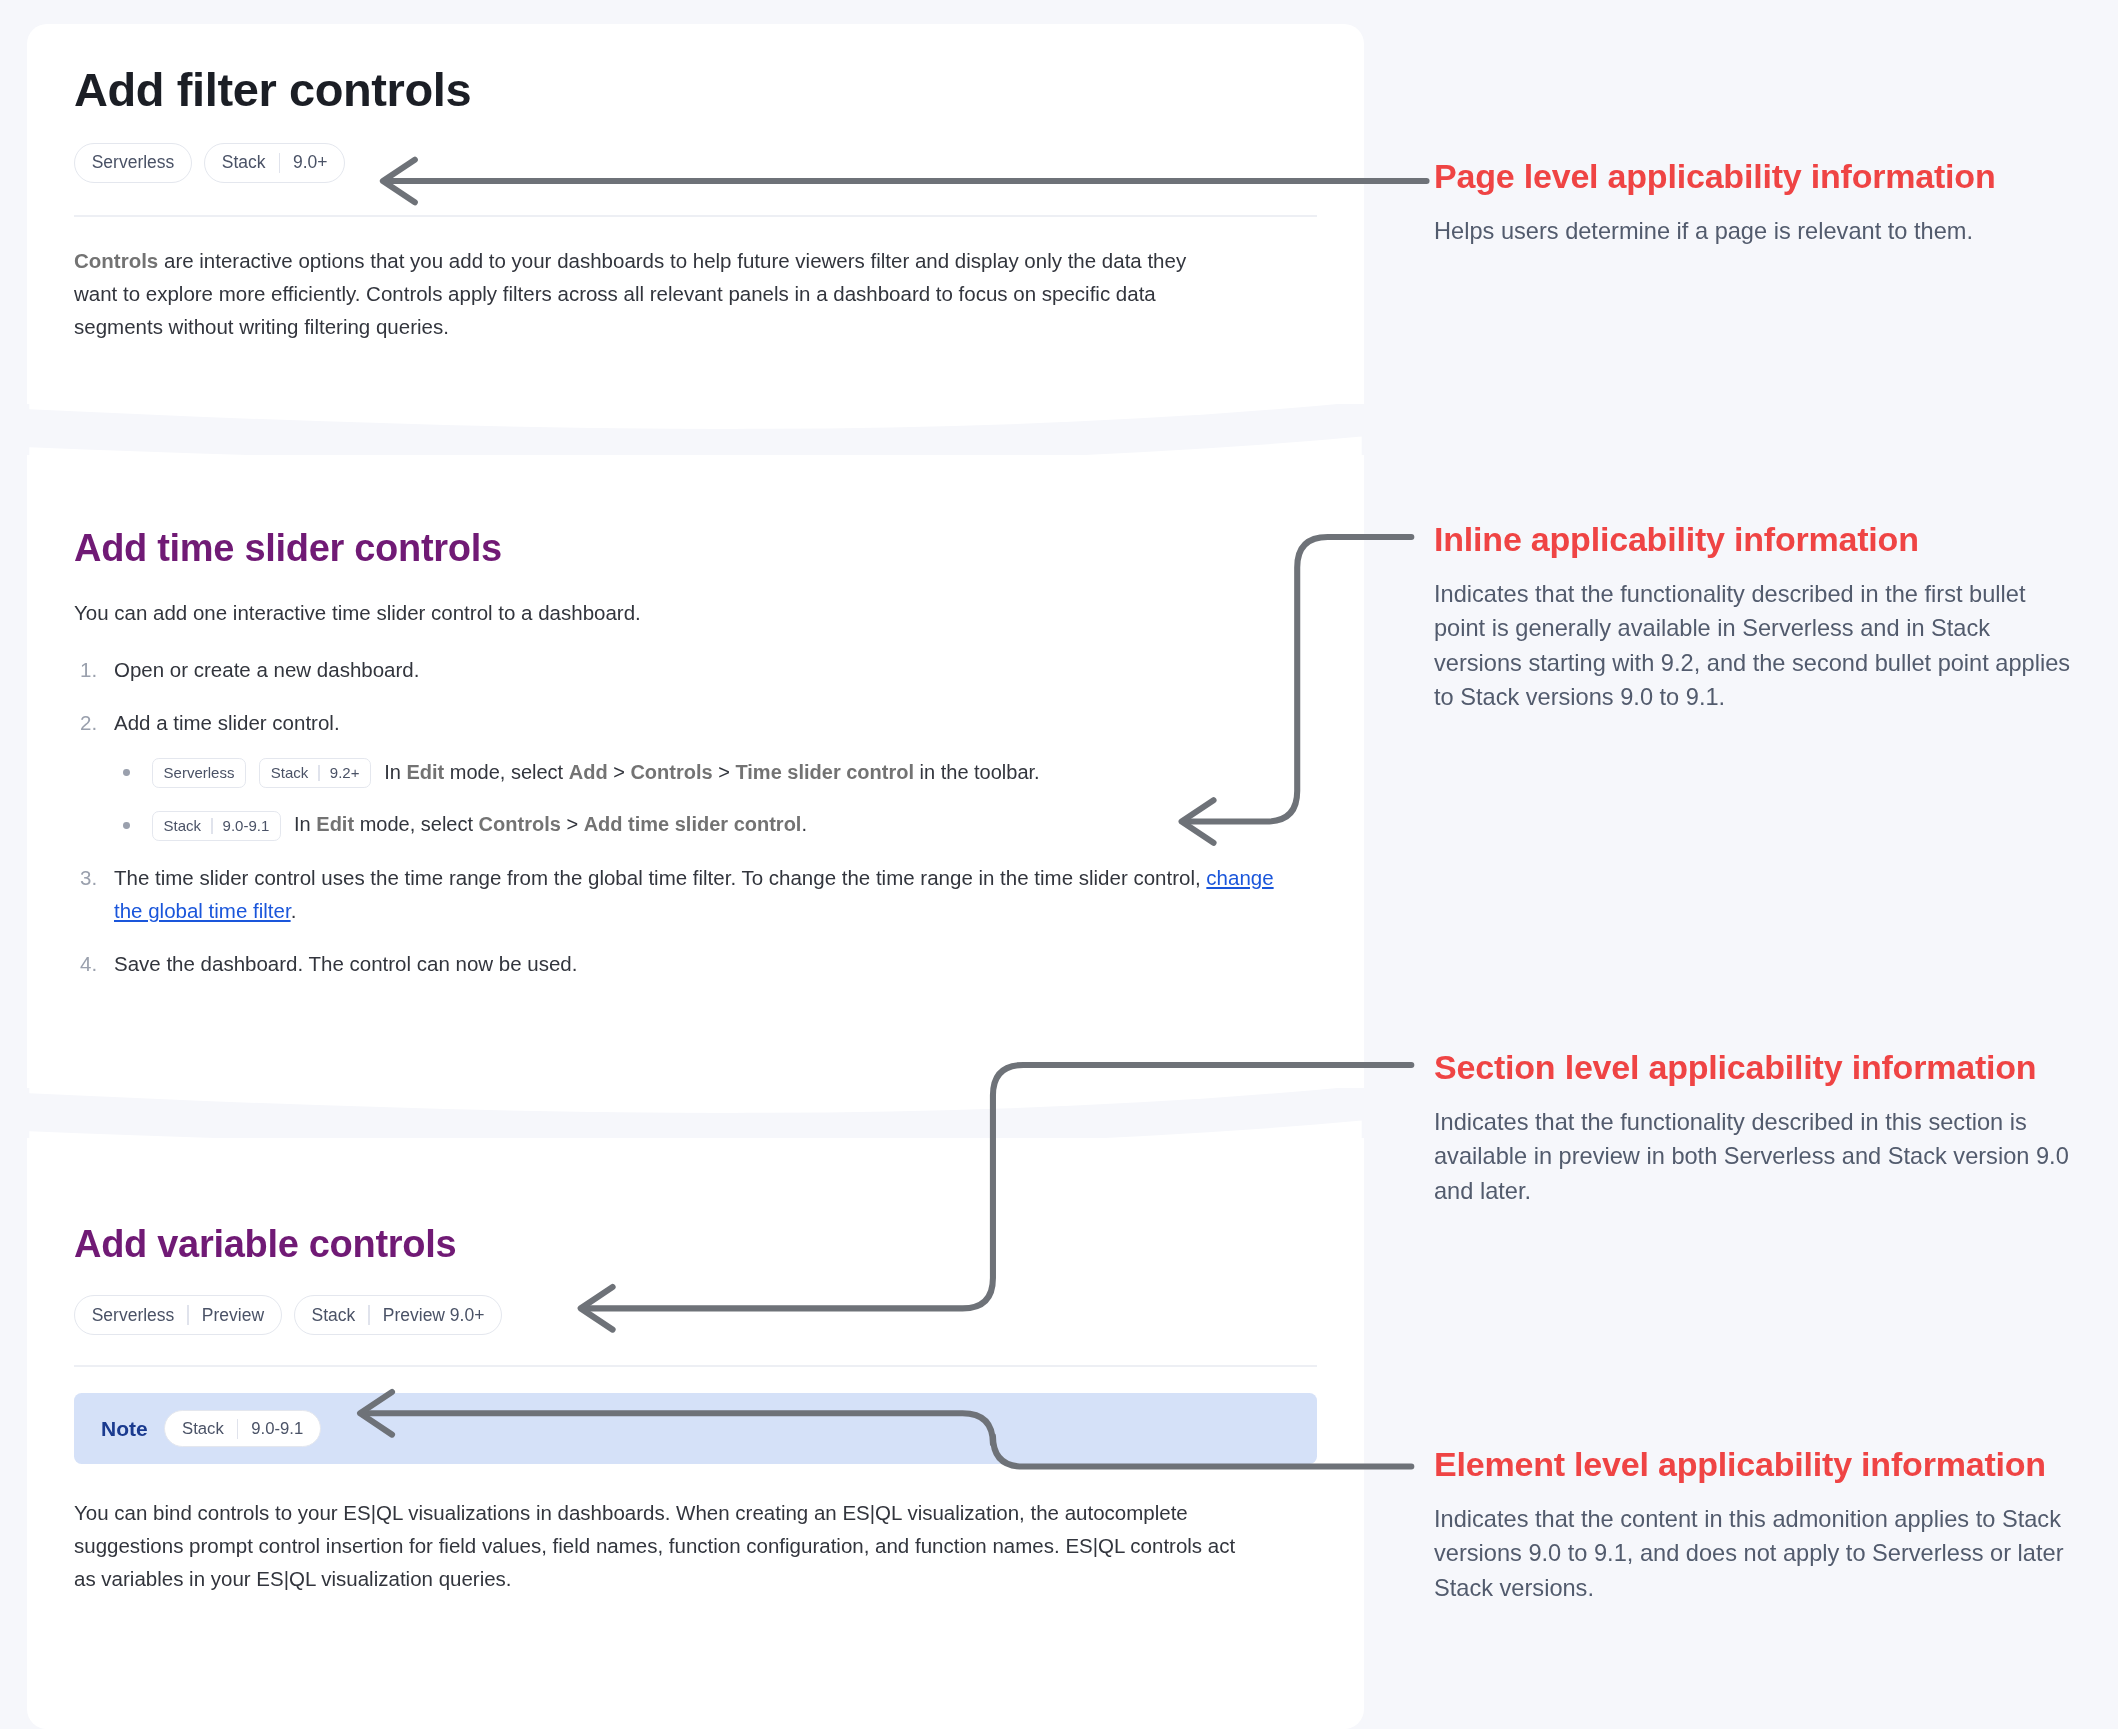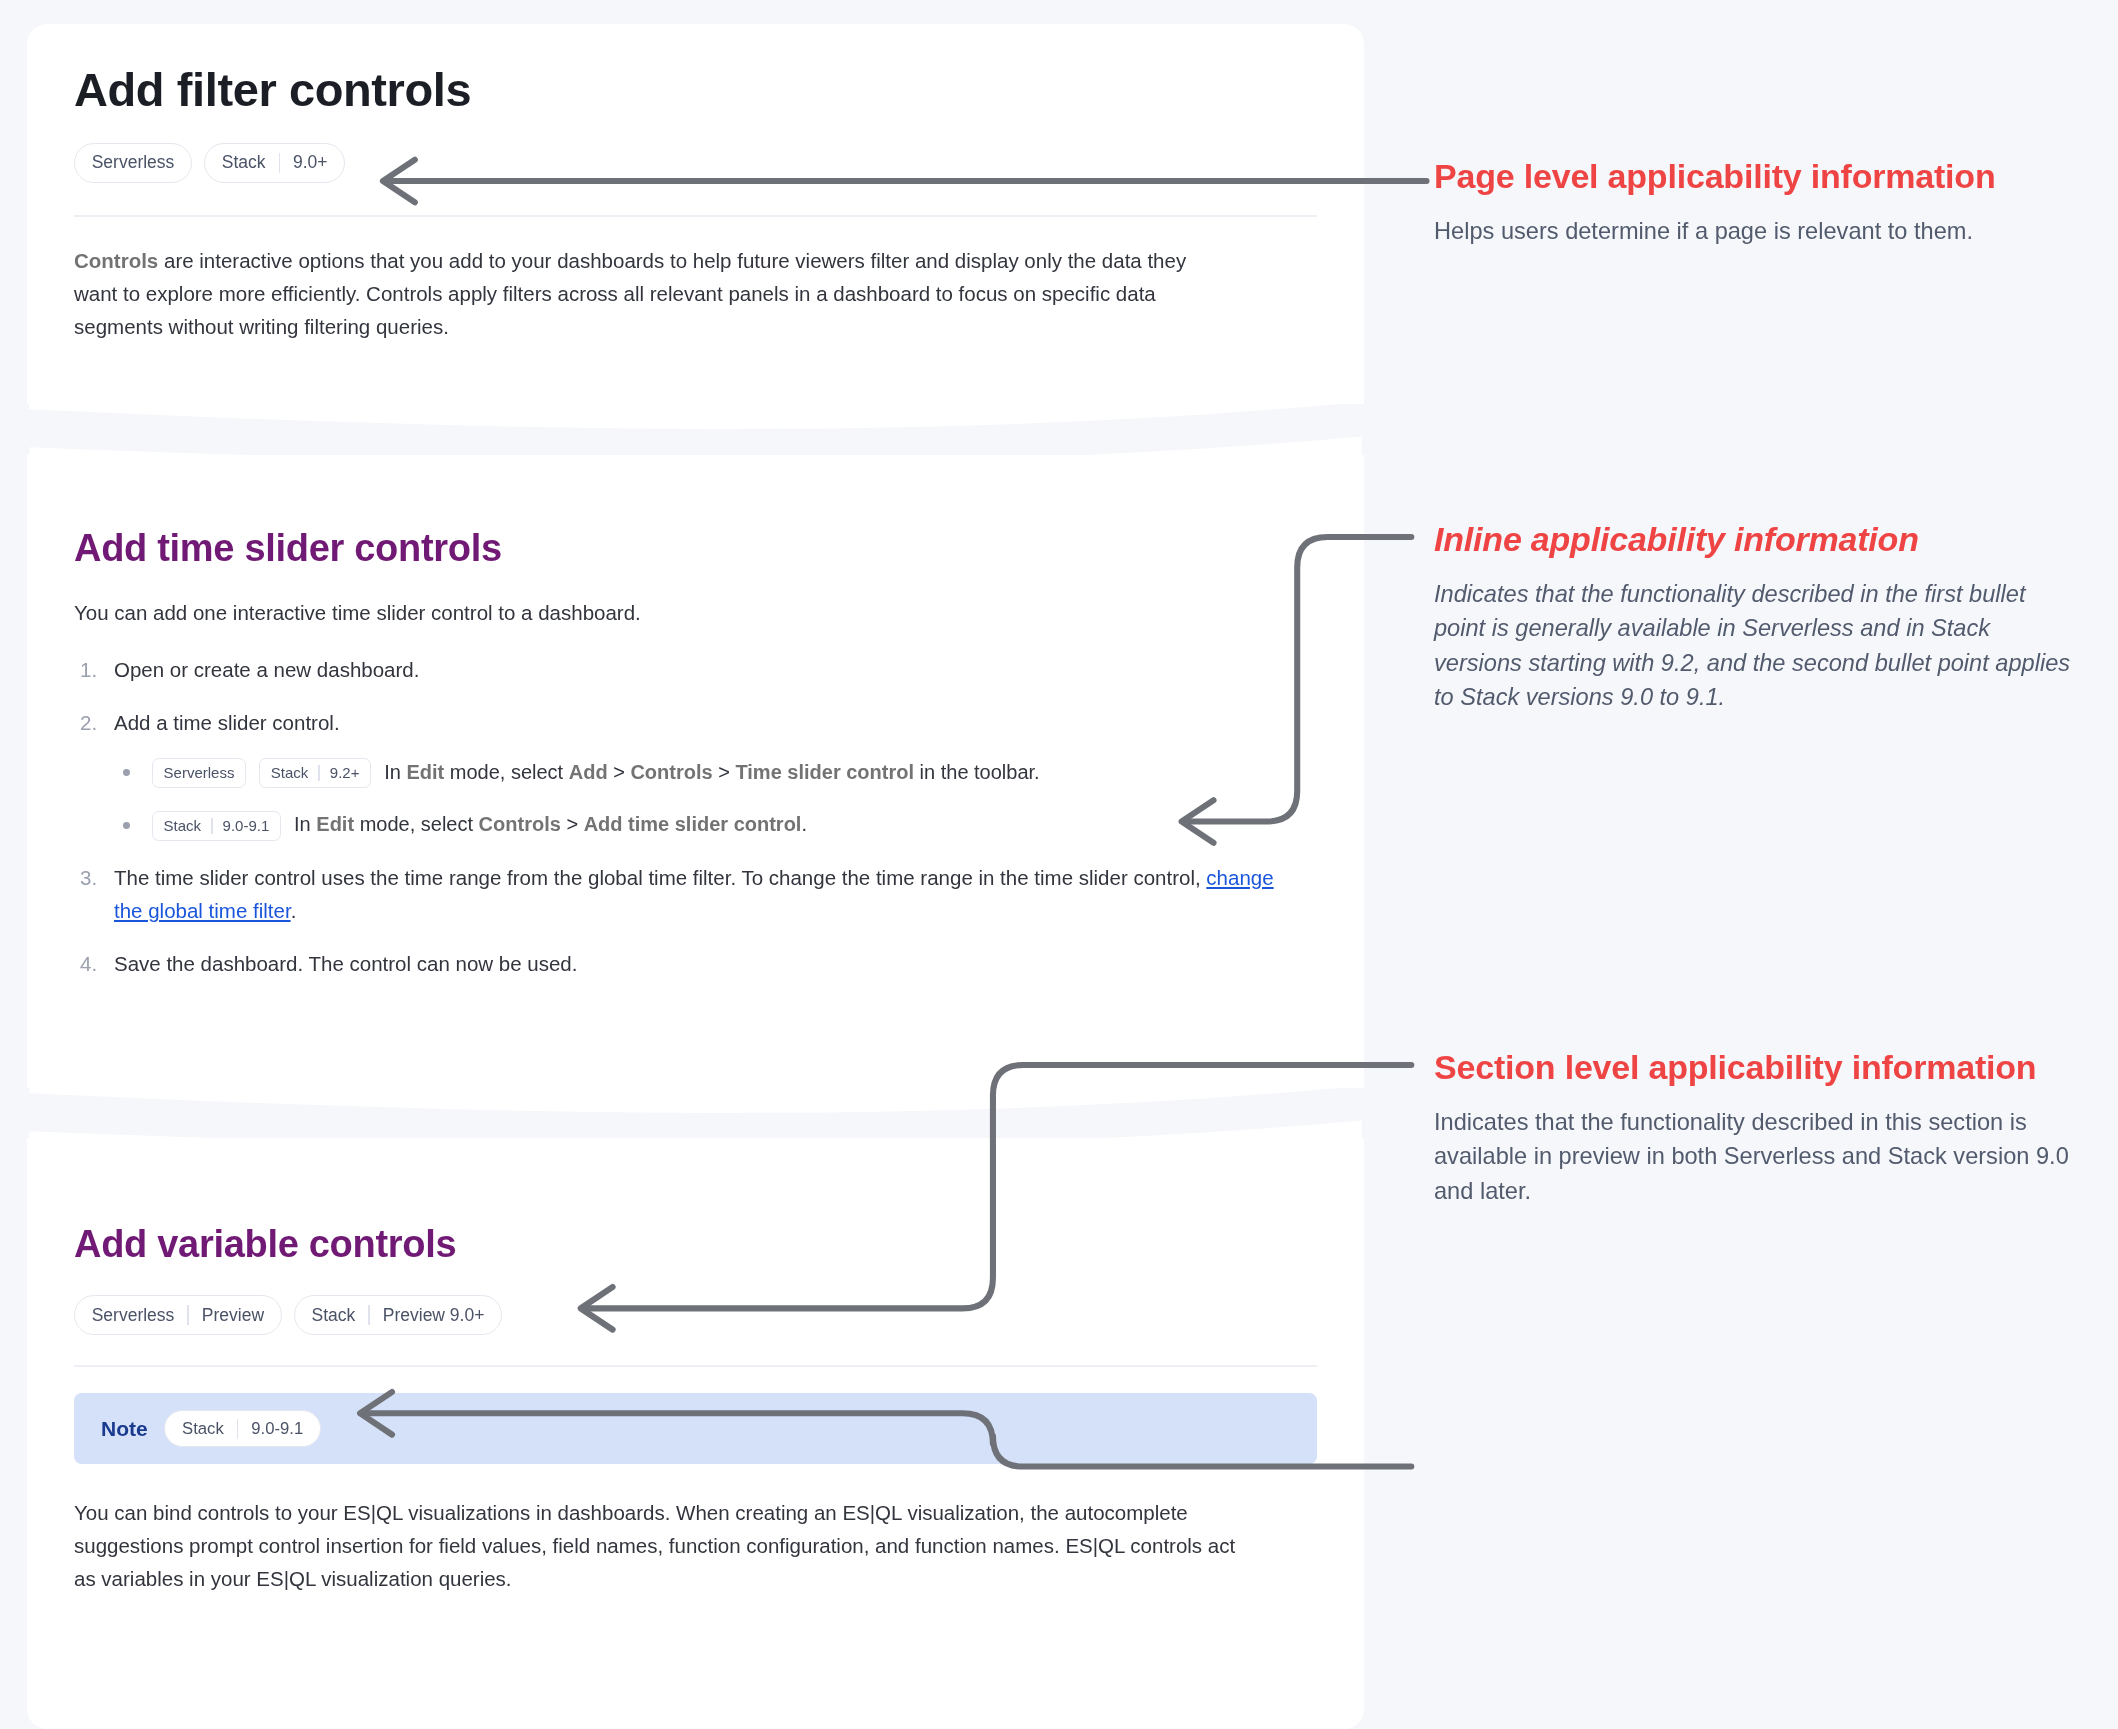--- a/index.html
+++ b/index.html
@@ -249,21 +249,21 @@
     letter-spacing: -0.2px;
   }
   .anno-body {
     margin-top: 16.7px;
     font-size: 23.6px;
     line-height: 1.45;
     color: #525b6d;
   }
 
   .anno-1 { top: 156px; }
-  .anno-2 { top: 519px; font-style: italic; }
+  .anno-2 { top: 519px; }
   .anno-3 { top: 1047px; }
   .anno-4 { top: 1444px; }
 
   
   #connectors {
     position: absolute;
     left: 0; top: 0;
     width: 2119px;
     height: 1729px;
     pointer-events: none;
@@ -400,20 +400,24 @@
   <div class="anno anno-2">
     <div class="anno-title">Inline applicability information</div>
     <div class="anno-body">Indicates that the functionality described in the first bullet point is generally available in Serverless and in Stack versions starting with 9.2, and the second bullet point applies to Stack versions 9.0 to 9.1.</div>
   </div>
 
   <div class="anno anno-3">
     <div class="anno-title">Section level applicability information</div>
     <div class="anno-body">Indicates that the functionality described in this section is available in preview in both Serverless and Stack version 9.0 and later.</div>
   </div>
 
+  <div class="anno anno-4">
+    <div class="anno-title">Element level applicability information</div>
+    <div class="anno-body">Indicates that the content in this admonition applies to Stack versions 9.0 to 9.1, and does not apply to Serverless or later Stack versions.</div>
+  </div>
 
   <svg id="connectors" viewBox="0 0 2785 2273" xmlns="http://www.w3.org/2000/svg">
     <g fill="none" stroke="#6e7278" stroke-width="8" stroke-linecap="round" stroke-linejoin="round">
 
       <g>
         <path d="M1875,238 L510,238"></path>
         <path d="M545,210 L503,238 L545,266"></path>
       </g>
 
       <g>

